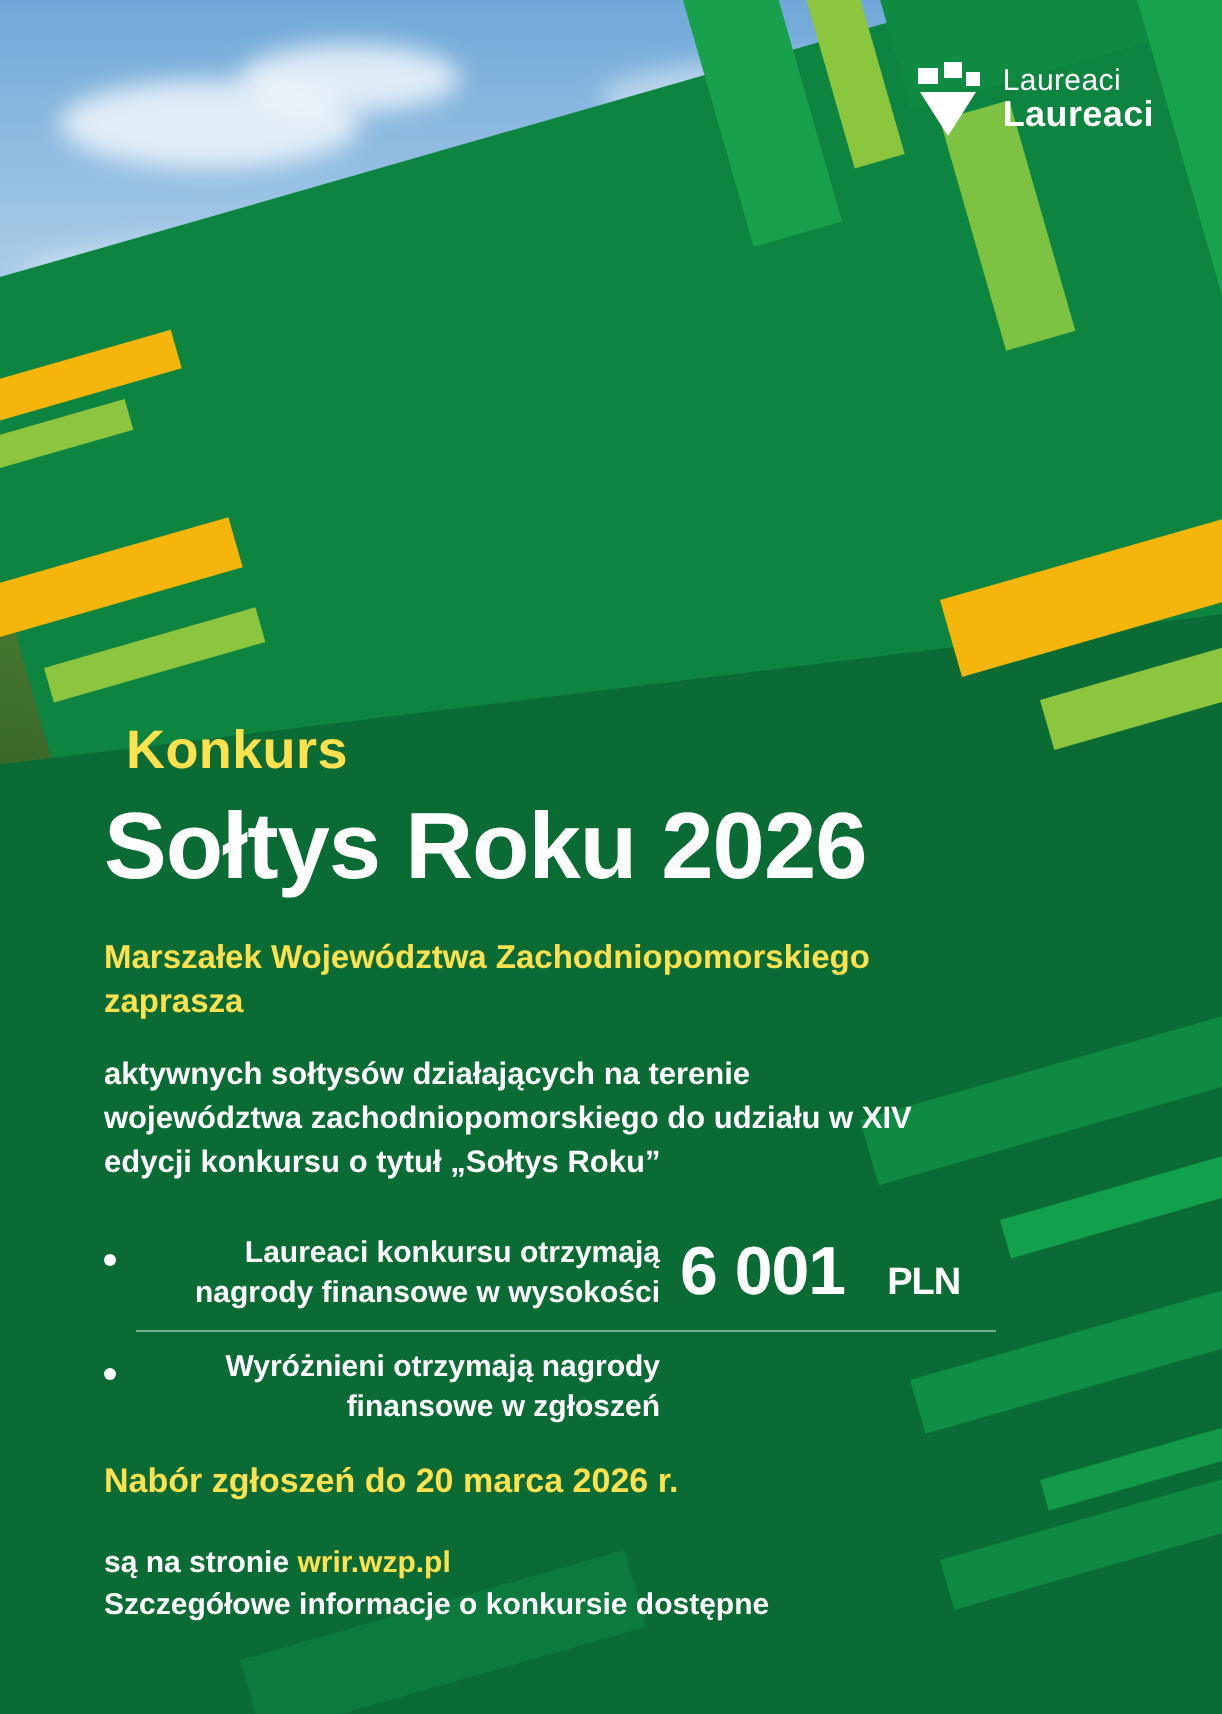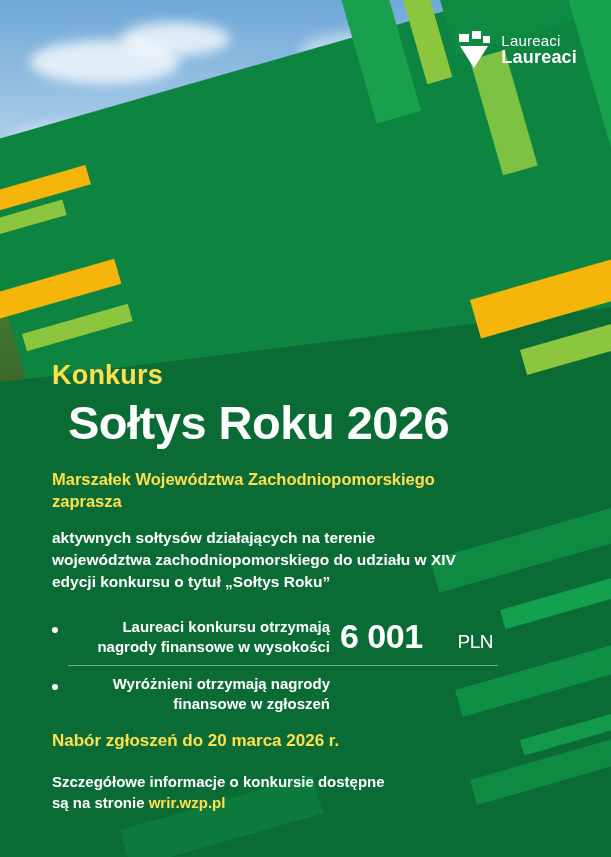--- a/index.html
+++ b/index.html
@@ -291,28 +291,28 @@
     position: absolute;
     left: 52px;
     top: 360px;
     width: 505px;
     color: #ffffff;
   }
   .kicker {
     font-size: 27px;
     font-weight: bold;
     color: #ffe04f;
-    margin: 0 0 4px 0;
+    margin: 0 0 4px 11px;
     letter-spacing: .2px;
   }
   .title {
     font-size: 47px;
     font-weight: bold;
     color: #ffffff;
-    margin: 0 0 18px 16px;
+    margin: 0 0 18px 0;
     letter-spacing: -0.5px;
   }
   .subtitle {
     font-size: 16.5px;
     font-weight: bold;
     color: #ffe04f;
     margin: 14px 0 14px 0;
     line-height: 1.35;
     max-width: 420px;
   }
@@ -349,22 +349,22 @@
   }
   .prize-amount {
     font-size: 34px;
     font-weight: bold;
     color: #ffffff;
     letter-spacing: -0.5px;
     white-space: nowrap;
   }
   .prize-amount .cur {
     font-size: 19px;
-    font-weight: normal;
-    margin-left: 19px;
+    font-weight: bold;
+    margin-left: 5px;
     padding-left: 16px;
   }
   .divider {
     height: 1px;
     background: rgba(255,255,255,0.45);
     width: 430px;
     margin: 2px 0 2px 16px;
   }
   .deadline {
     font-size: 17px;
@@ -491,20 +491,20 @@
 
       <div class="prize-row">
         <span class="bullet"></span>
         <span class="prize-text">Wyróżnieni otrzymają nagrody finansowe w zgłoszeń</span>
       </div>
     </div>
 
     <div class="deadline">Nabór zgłoszeń do 20 marca  2026 r.</div>
 
     <div class="info">
-      <div>Szczegółowe informacje o konkursie dostępne</div>
       <div>
         <span>są na stronie </span><span class="url">wrir.wzp.pl</span>
       </div>
+      <div>Szczegółowe informacje o konkursie dostępne</div>
     </div>
   </div>
 
 </div>
 
 </body></html>

